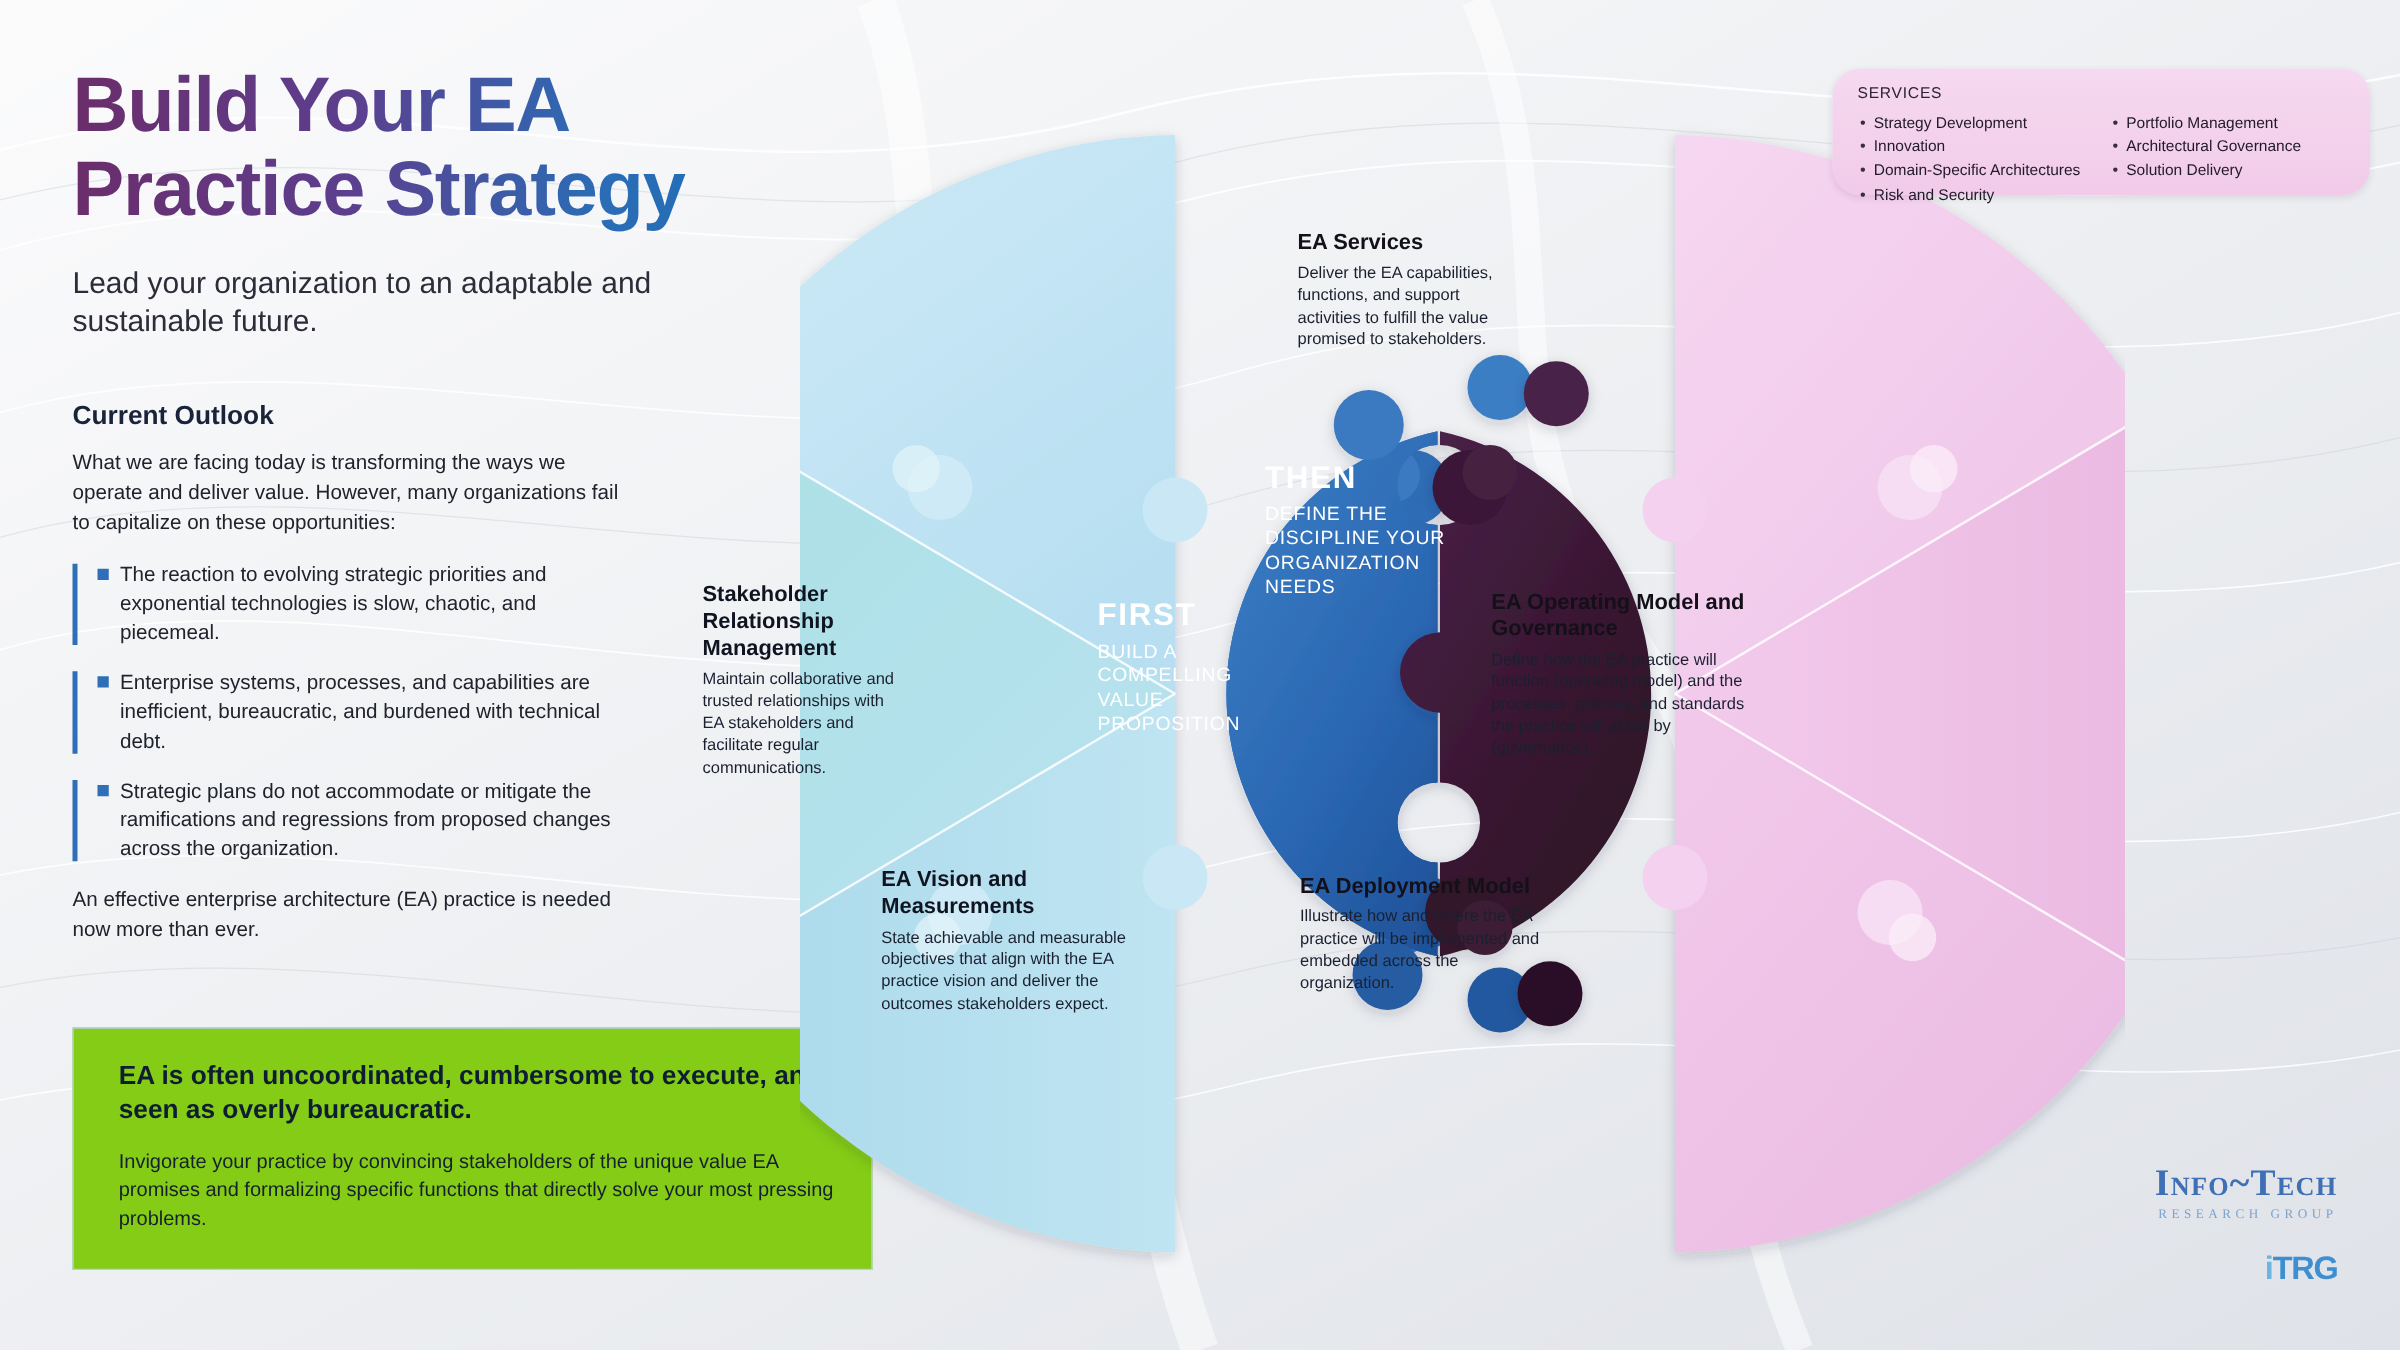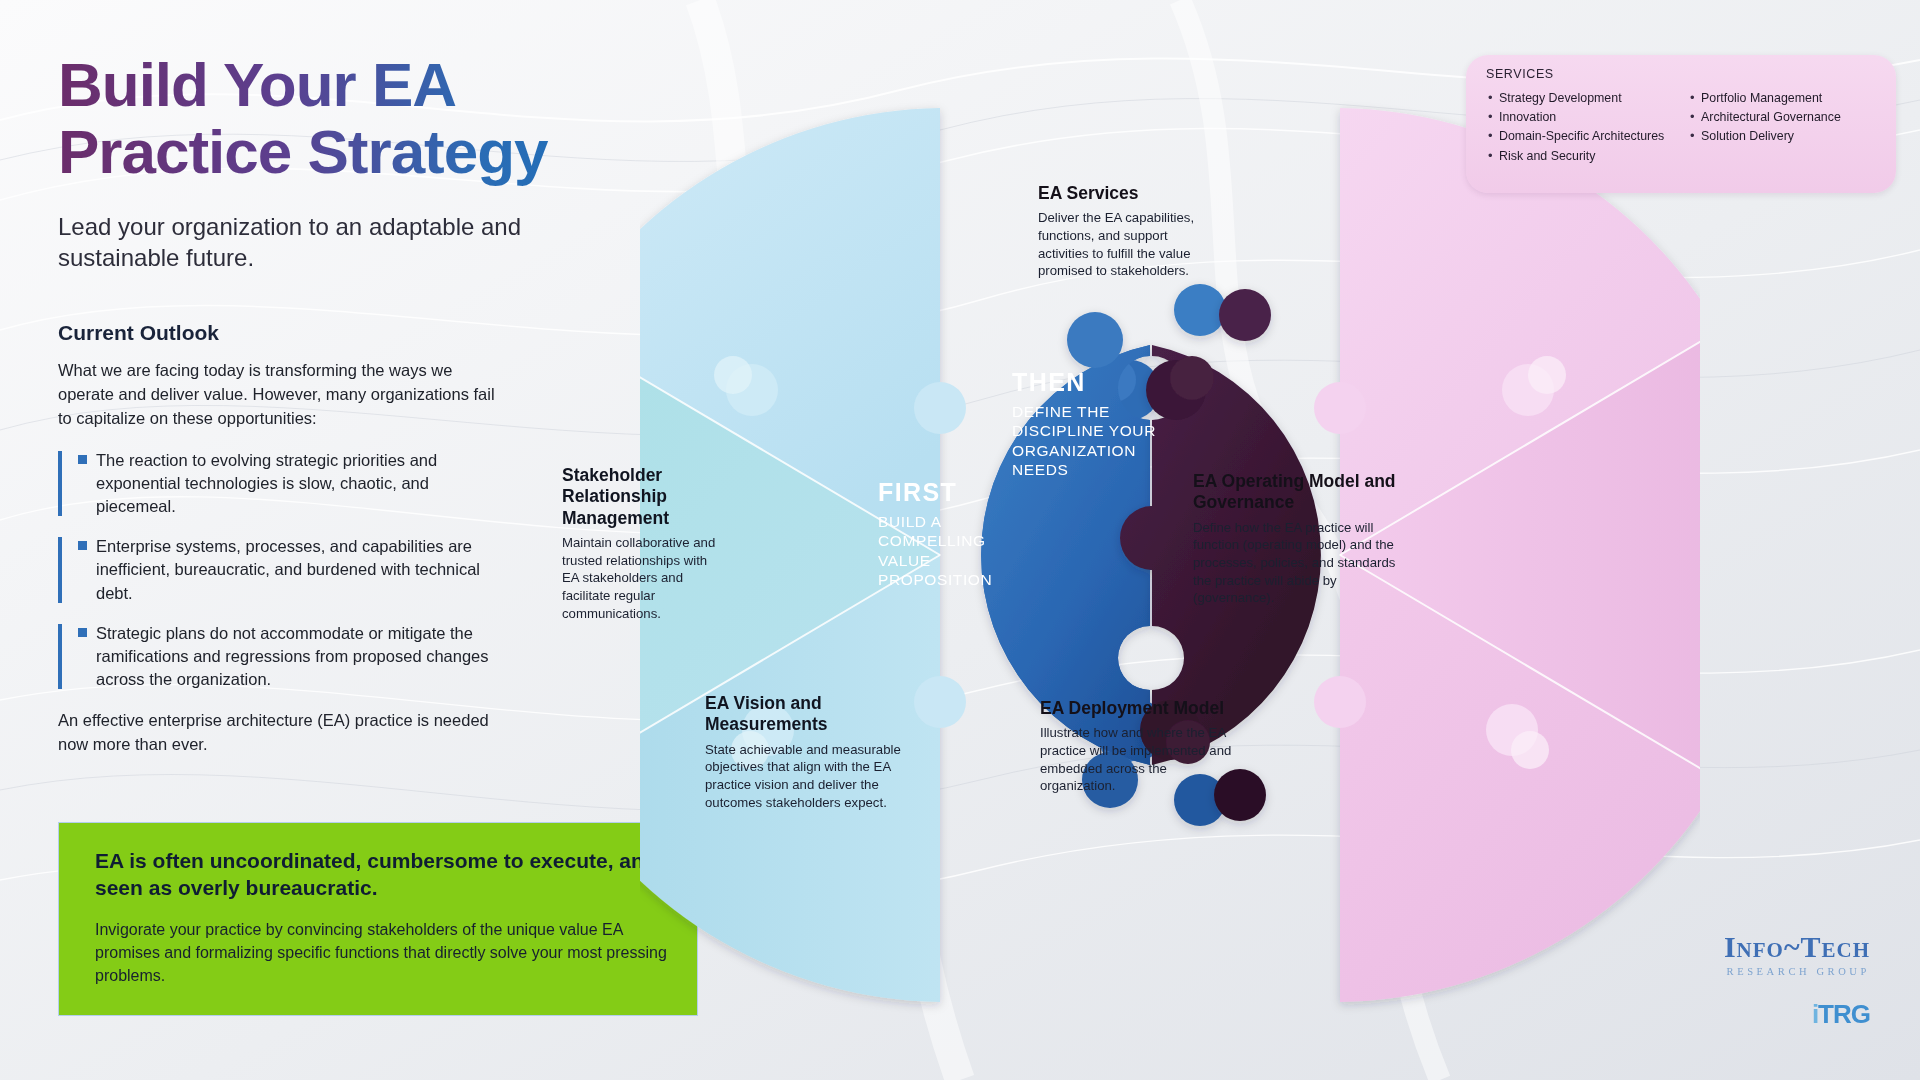--- a/index.html
+++ b/index.html
@@ -165,21 +165,21 @@
     line-height: 1.25;
     letter-spacing: 0.6px;
   }
 
   
   .services-card {
     position: absolute;
     left: 1466px;
     top: 55px;
     width: 430px;
-    height: 138px;
+    height: 101px;
     background: linear-gradient(180deg, #f6d9f0 0%, #f1cbe9 100%);
     border-radius: 22px 22px 22px 22px;
     box-shadow: 0 2px 6px rgba(90,40,90,0.12);
     padding: 12px 20px;
     box-sizing: border-box;
   }
   .services-title {
     font-size: 12.5px;
     letter-spacing: 0.6px;
     color: #2b2233;

